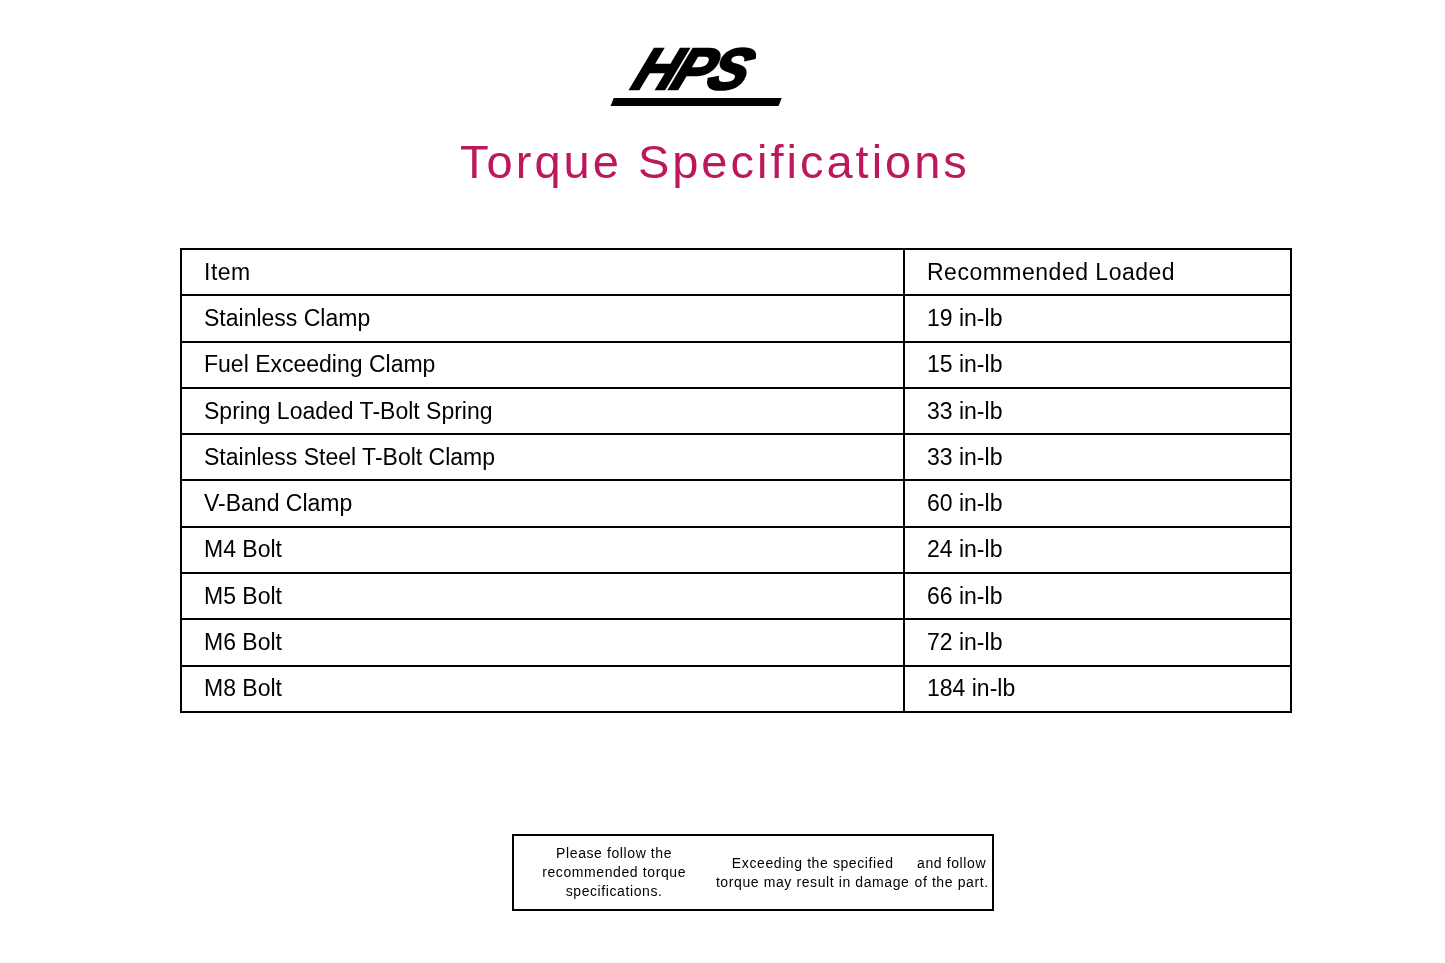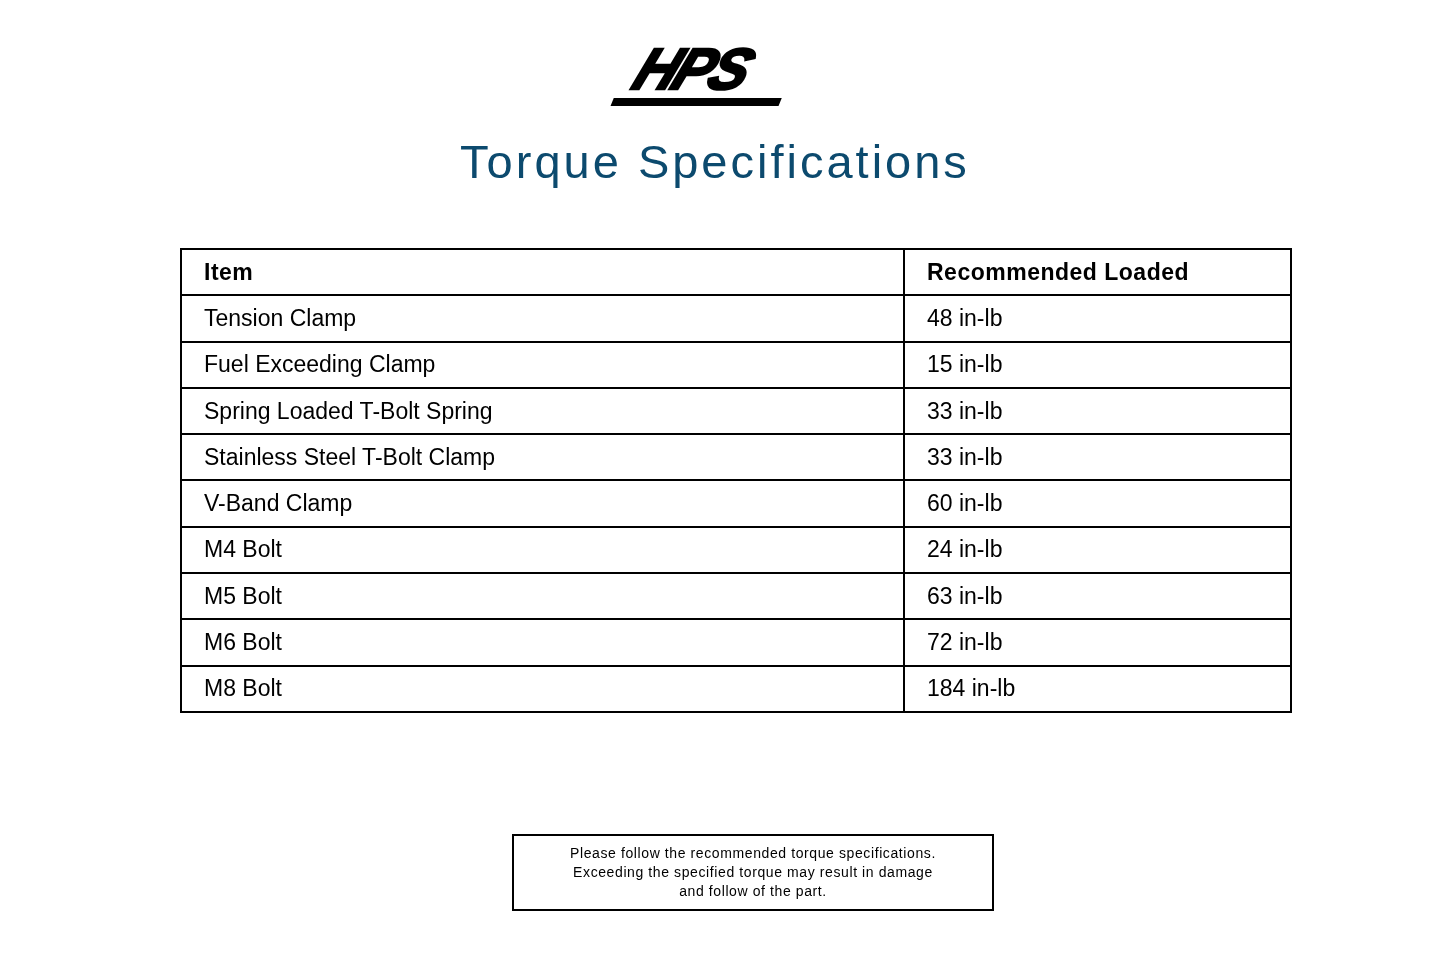--- a/index.html
+++ b/index.html
@@ -27,21 +27,21 @@
   
   .page-title {
     position: absolute;
     top: 134px;
     left: 0;
     width: 1430px;
     text-align: center;
     font-size: 47px;
     letter-spacing: 3px;
     font-weight: 400;
-    color: #0c4a6e;
+    color: #be185d;
   }
 
   
   .spec-table {
     position: absolute;
     left: 180px;
     top: 248px;
     width: 1110px;
     border-collapse: collapse;
     table-layout: fixed;
@@ -50,36 +50,36 @@
     border: 2px solid #000000;
     height: 46.3px;
     font-size: 23px;
     padding-left: 22px;
     text-align: left;
     vertical-align: middle;
     white-space: nowrap;
     overflow: hidden;
   }
   .spec-table th {
-    font-weight: bold;
+    font-weight: normal;
     letter-spacing: 0.5px;
   }
   .col-item  { width: 723px; }
   .col-torque{ width: 387px; }
 
   
   .note-box {
     position: absolute;
     left: 512px;
     top: 834px;
     width: 482px;
     height: 77px;
     border: 2px solid #000000;
     display: flex;
-    flex-direction: column;
+    flex-direction: row;
     justify-content: center;
     align-items: center;
     text-align: center;
     font-size: 14px;
     line-height: 19px;
     letter-spacing: 0.6px;
   }
 </style>
 </head>
 <body>
@@ -103,22 +103,22 @@
       <col class="col-torque">
     </colgroup>
     <thead>
       <tr>
         <th>Item</th>
         <th>Recommended Loaded</th>
       </tr>
     </thead>
     <tbody>
       <tr>
-        <td>Tension Clamp</td>
-        <td>48 in-lb</td>
+        <td>Stainless Clamp</td>
+        <td>19 in-lb</td>
       </tr>
       <tr>
         <td>Fuel Exceeding Clamp</td>
         <td>15 in-lb</td>
       </tr>
       <tr>
         <td>Spring Loaded T-Bolt Spring</td>
         <td>33 in-lb</td>
       </tr>
       <tr>
@@ -128,21 +128,21 @@
       <tr>
         <td>V-Band Clamp</td>
         <td>60 in-lb</td>
       </tr>
       <tr>
         <td>M4 Bolt</td>
         <td>24 in-lb</td>
       </tr>
       <tr>
         <td>M5 Bolt</td>
-        <td>63 in-lb</td>
+        <td>66 in-lb</td>
       </tr>
       <tr>
         <td>M6 Bolt</td>
         <td>72 in-lb</td>
       </tr>
       <tr>
         <td>M8 Bolt</td>
         <td>184 in-lb</td>
       </tr>
     </tbody>

